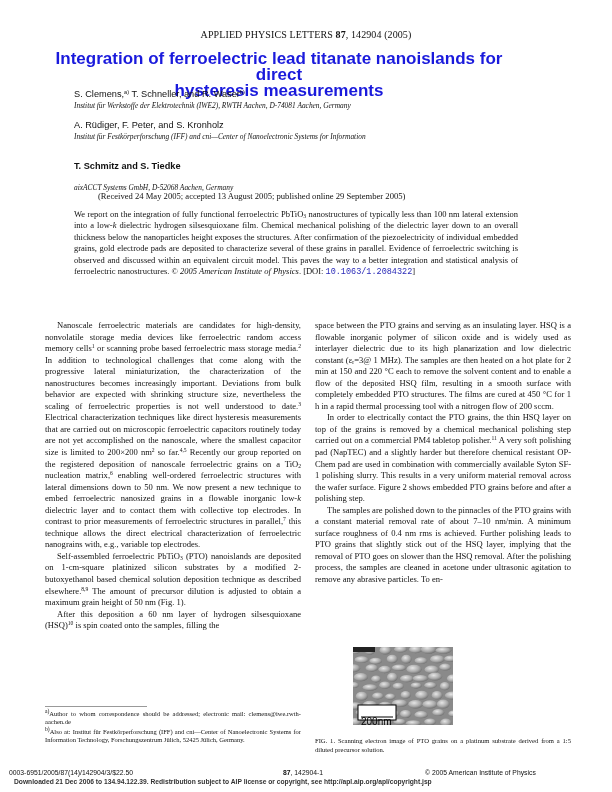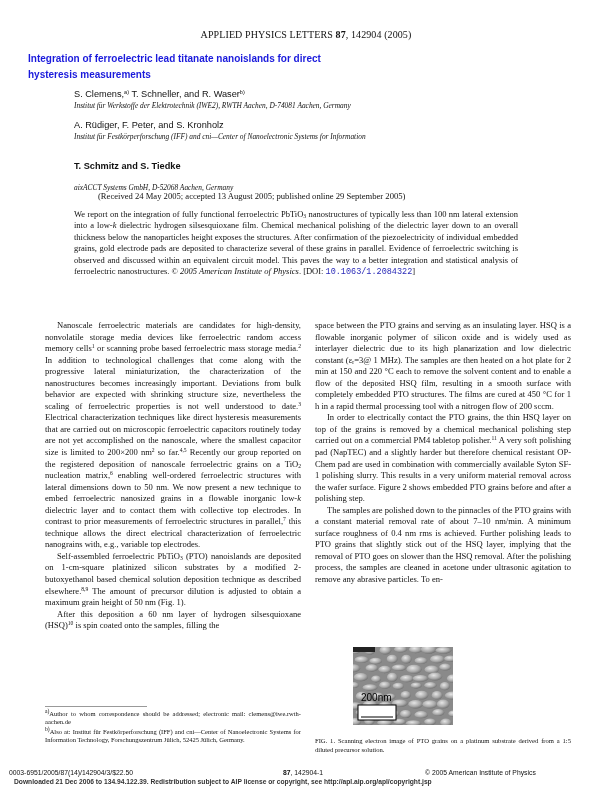--- a/index.html
+++ b/index.html
@@ -2,21 +2,21 @@
 <html><head>
 <meta charset="utf-8">
 <style>
   html, body { margin: 0; padding: 0; background: #ffffff; }
   body { width: 612px; height: 792px; position: relative; overflow: hidden; color: #111; }
   .serif { font-family: "Liberation Serif", "DejaVu Serif", serif; }
   .sans { font-family: "Liberation Sans", "DejaVu Sans", sans-serif; }
   .abs { position: absolute; }
   .running-header { left: 0; width: 612px; top: 29px; text-align: center; font-size: 10px; letter-spacing: 0.1px; }
   .running-header b { font-weight: bold; }
-  .title { left: 28px; top: 51px; width: 470px; font-size: 10px; font-weight: bold; color: #1a1adc; line-height: 16px; }
+  .title { left: 44px; top: 51px; width: 470px; font-size: 17px; font-weight: bold; color: #1a1adc; line-height: 16px; text-align: center; }
   .authors { left: 74px; font-size: 9.2px; color: #111; }
   .affil { left: 74px; font-size: 7.4px; font-style: italic; line-height: 9.7px; width: 440px; }
   .received { left: 74px; top: 210px; font-size: 8.6px; }
   .abstract { left: 74px; top: 224px; width: 444px; font-size: 8.5px; line-height: 11.4px; text-align: justify; }
   .abstract .doi { color: #2a2ab8; font-family: Liberation Mono, monospace; }
   .col { font-size: 8.55px; line-height: 11.55px; text-align: justify; width: 256px; }
   .col p { margin: 0; text-indent: 12px; }
   .col-left { left: 45px; top: 320px; }
   .col-right { left: 315px; top: 320px; width: 256px; }
   sup { font-size: 5.6px; vertical-align: 3px; line-height: 0; }
@@ -168,21 +168,21 @@
         <ellipse cx="31.8" cy="75.7" rx="7.7" ry="3.2" fill="url(#g)"></ellipse>
         <ellipse cx="46.6" cy="74.7" rx="6.2" ry="3.0" fill="url(#g)"></ellipse>
         <ellipse cx="60.5" cy="76.2" rx="7.6" ry="3.0" fill="url(#g)"></ellipse>
         <ellipse cx="77.1" cy="74.8" rx="6.0" ry="3.3" fill="url(#g)"></ellipse>
         <ellipse cx="92.9" cy="75.5" rx="5.7" ry="3.9" fill="url(#g)"></ellipse>
       </g>
     <rect x="0" y="0" width="22" height="5" fill="#222"></rect>
     <rect x="5" y="58" width="38" height="15" fill="#fff" stroke="#000" stroke-width="1"></rect>
     <line x1="8" y1="70" x2="40" y2="70" stroke="#000" stroke-width="1"></line>
   </svg>
-  <span class="abs sans" style="left:8px; top:45px; font-size:10px; color:#000;">200nm</span>
+  <span class="abs sans" style="left:8px; top:69px; font-size:10px; color:#000;">200nm</span>
 </div>
 
 <div class="abs fig-caption serif">FIG. 1. Scanning electron image of PTO grains on a platinum substrate derived from a 1:5 diluted precursor solution.</div>
 
 <div class="abs fn-rule"></div>
 <div class="abs footnotes serif">
   <p><sup>a)</sup><span>Author to whom correspondence should be addressed; electronic mail: clemens@iwe.rwth-aachen.de</span></p>
   <p><sup>b)</sup><span>Also at: Institut für Festkörperforschung (IFF) and cni—Center of Nanoelectronic Systems for Information Technology, Forschungszentrum Jülich, 52425 Jülich, Germany.</span></p>
 </div>
 

